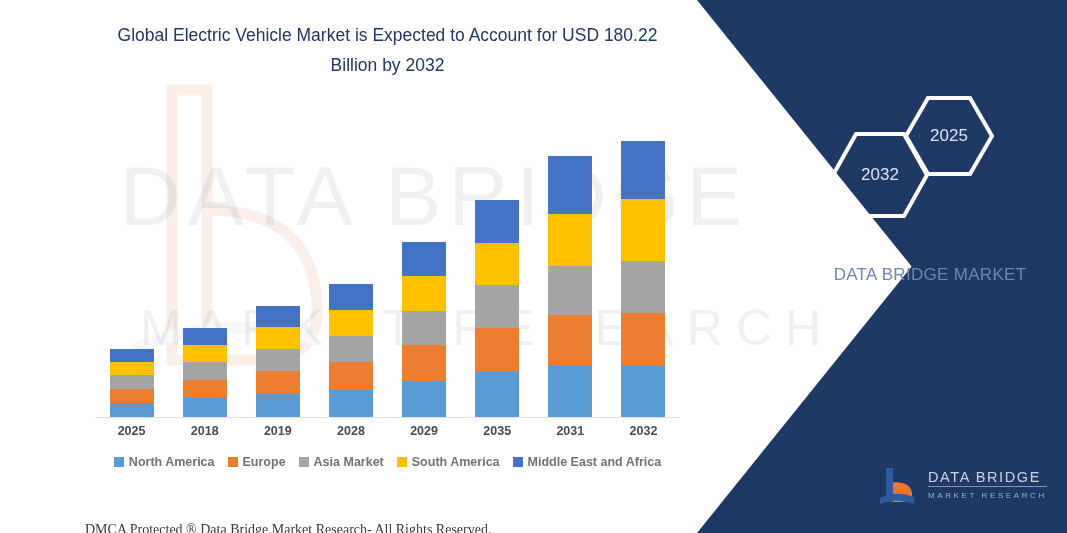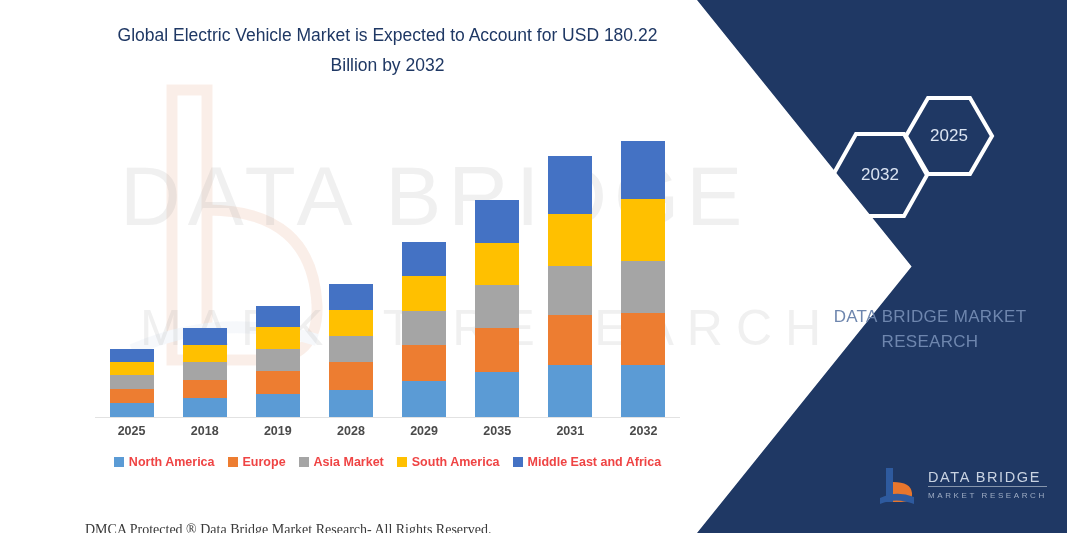--- a/index.html
+++ b/index.html
@@ -25,21 +25,21 @@
   }
   .hexwrap{position:absolute;left:820px;top:95px;width:180px;height:125px;z-index:4;}
   .hex{position:absolute;}
   .hex svg{display:block;}
   .hex-label{
     position:absolute;width:100%;text-align:center;color:#dbe4f2;font-size:17px;
     top:50%;transform:translateY(-50%);
   }
   .brand-center{
     position:absolute;left:795px;top:262px;width:270px;text-align:center;
-    color:#6e86ae;font-size:17px;line-height:25px;letter-spacing:.3px;z-index:4;margin-top:42px;
+    color:#6e86ae;font-size:17px;line-height:25px;letter-spacing:.3px;z-index:4;
   }
 
   
   .logo-box{position:absolute;left:878px;top:462px;width:180px;height:48px;z-index:5;display:flex;align-items:center;}
   .logo-mark{width:44px;height:44px;position:relative;flex:0 0 44px;}
   .logo-text{margin-left:6px;}
   .logo-text .l1{color:#c9d3e2;font-size:14.5px;letter-spacing:1.6px;line-height:16px;border-bottom:1px solid #8796ad;padding-bottom:1px;}
   .logo-text .l2{color:#9fadc4;font-size:8px;letter-spacing:2.6px;line-height:14px;margin-top:2px;}
 
   
@@ -60,21 +60,21 @@
   .bars{position:absolute;left:95px;top:110px;width:585px;height:307px;display:flex;align-items:flex-end;z-index:1;}
   .barcol{flex:1 1 0;display:flex;flex-direction:column;justify-content:flex-end;align-items:center;height:100%;}
   .bar{width:44px;display:flex;flex-direction:column;}
   .seg{width:100%;}
 
   .xlabels{position:absolute;left:95px;top:424px;width:585px;display:flex;z-index:1;}
   .xlabels div{flex:1 1 0;text-align:center;color:#4a4a4a;font-size:12.5px;font-weight:bold;}
 
   .legend{position:absolute;left:95px;top:455px;width:585px;display:flex;justify-content:center;
           align-items:center;gap:13px;z-index:1;}
-  .leg-item{display:flex;align-items:center;gap:5px;color:#ef4444;font-size:12.5px;font-weight:bold;white-space:nowrap;}
+  .leg-item{display:flex;align-items:center;gap:5px;color:#737373;font-size:12.5px;font-weight:bold;white-space:nowrap;}
   .leg-swatch{width:10px;height:10px;display:inline-block;}
 
   .footer{position:absolute;left:0;top:505px;width:690px;height:22px;z-index:1;}
   .footer .f-left{position:absolute;left:85px;top:17px;color:#3a3a3a;font-size:14px;font-family:"Liberation Serif", serif;}
   .footer .f-right{position:absolute;left:428px;top:0;color:#3a3a3a;font-size:8.5px;font-family:"Liberation Serif", serif;}
 </style>
 </head>
 <body>
 
 <div id="stage">
@@ -216,21 +216,20 @@
     <div class="hex" style="left:83px;top:0px;width:92px;height:82px;">
       <svg width="92" height="82" viewBox="0 0 92 82">
         <polygon points="25,3 67,3 89,41 67,79 25,79 3,41" fill="none" stroke="#ffffff" stroke-width="4"></polygon>
       </svg>
       <div class="hex-label">2025</div>
     </div>
   </div>
 
   <div class="brand-center">
     <div>DATA BRIDGE MARKET</div>
-    <div>RESEARCH</div>
   </div>
 
   <div class="logo-box">
     <div class="logo-mark">
       <svg width="44" height="44" viewBox="0 0 44 44">
         <path d="M8 4 L8 38 L15 38 L15 4 Z" fill="#2E5A9E"></path>
         <path d="M15 18 Q33 18 34 29 Q35 38 23 38 L15 38 Z" fill="#E8762C"></path>
         <path d="M2 34 Q18 26 36 33 L36 40 Q18 33 2 40 Z" fill="#2E5A9E"></path>
       </svg>
     </div>

